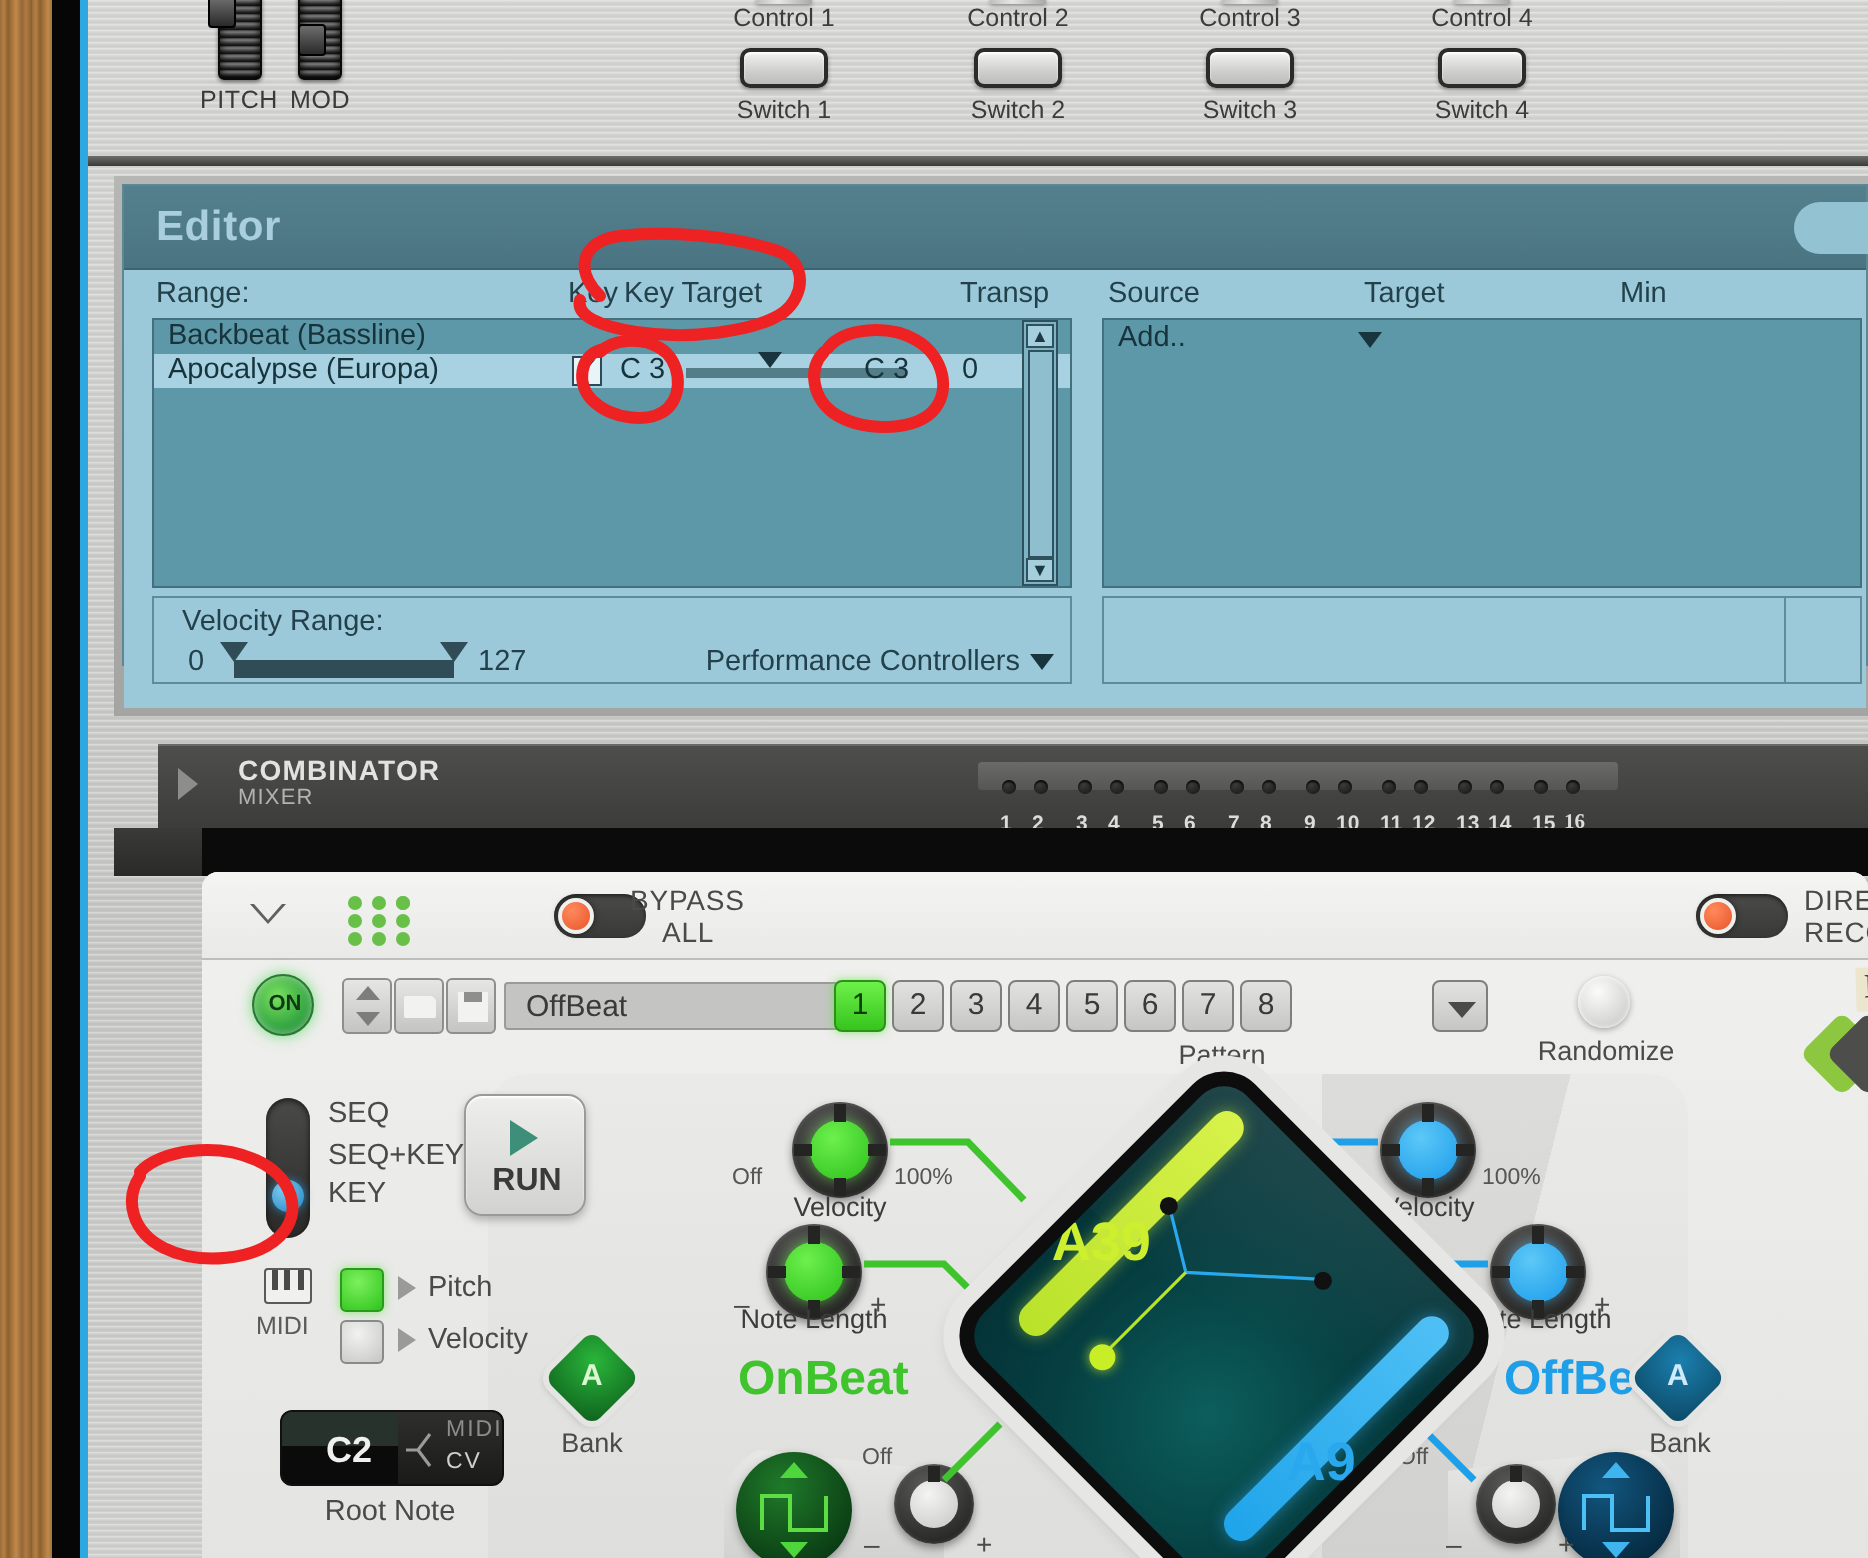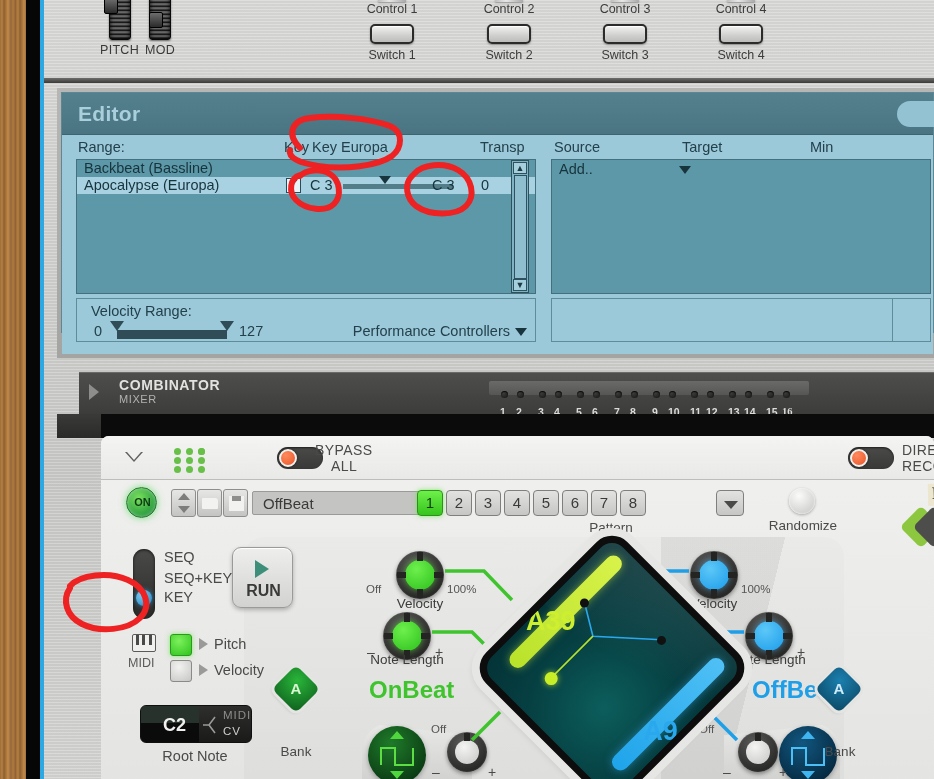--- a/index.html
+++ b/index.html
@@ -521,21 +521,21 @@
   #root-midi { position:absolute; left:82px; top:3px; font-size:11.5px; color:#8d8d8b; letter-spacing:1px; }
   #root-cv   { position:absolute; left:82px; top:19px; font-size:11.5px; color:#cfcfcd; letter-spacing:1px; }
   #root-lbl  { position:absolute; left:86px; top:748px; width:130px; text-align:center;
     font-size:14.5px; color:#4a4a48; }
 
   
   .bank-d {
     position:absolute; width:34px;height:34px; transform:rotate(45deg);
     border-radius:6px;
   }
-  .bank-lbl { position:absolute; font-size:13.5px; color:#4a4a48; text-align:center;margin-top:30px; }
+  .bank-lbl { position:absolute; font-size:13.5px; color:#4a4a48; text-align:center; }
   .bank-letter {
     position:absolute; font-size:15px; font-weight:bold;
     transform:rotate(-45deg);
   }
 
   
   svg#conns { position:absolute; left:0; top:0; width:890px; height:779px;
     pointer-events:none; }
 
   
@@ -610,21 +610,21 @@
       <div id="editor-title">Editor</div>
       <div id="editor-pill">
         
       </div>
     </div>
 
     <div id="editor-body">
 
       <div class="col-head" style="left:16px;top:4px;">Range:</div>
       <div class="col-head" style="left:222px;top:4px;">Key</div>
-      <div class="col-head" style="left:250px;top:4px;">Key Europa</div>
+      <div class="col-head" style="left:250px;top:4px;">Key Target</div>
       <div class="col-head" style="left:418px;top:4px;">Transp</div>
       <div class="col-head" style="left:492px;top:4px;">Source</div>
       <div class="col-head" style="left:620px;top:4px;">Target</div>
       <div class="col-head" style="left:748px;top:4px;">Min</div>
 
       <div id="dev-list">
 
         <div class="dev-row">
           <div class="nm">Backbeat (Bassline)</div>
         </div>

